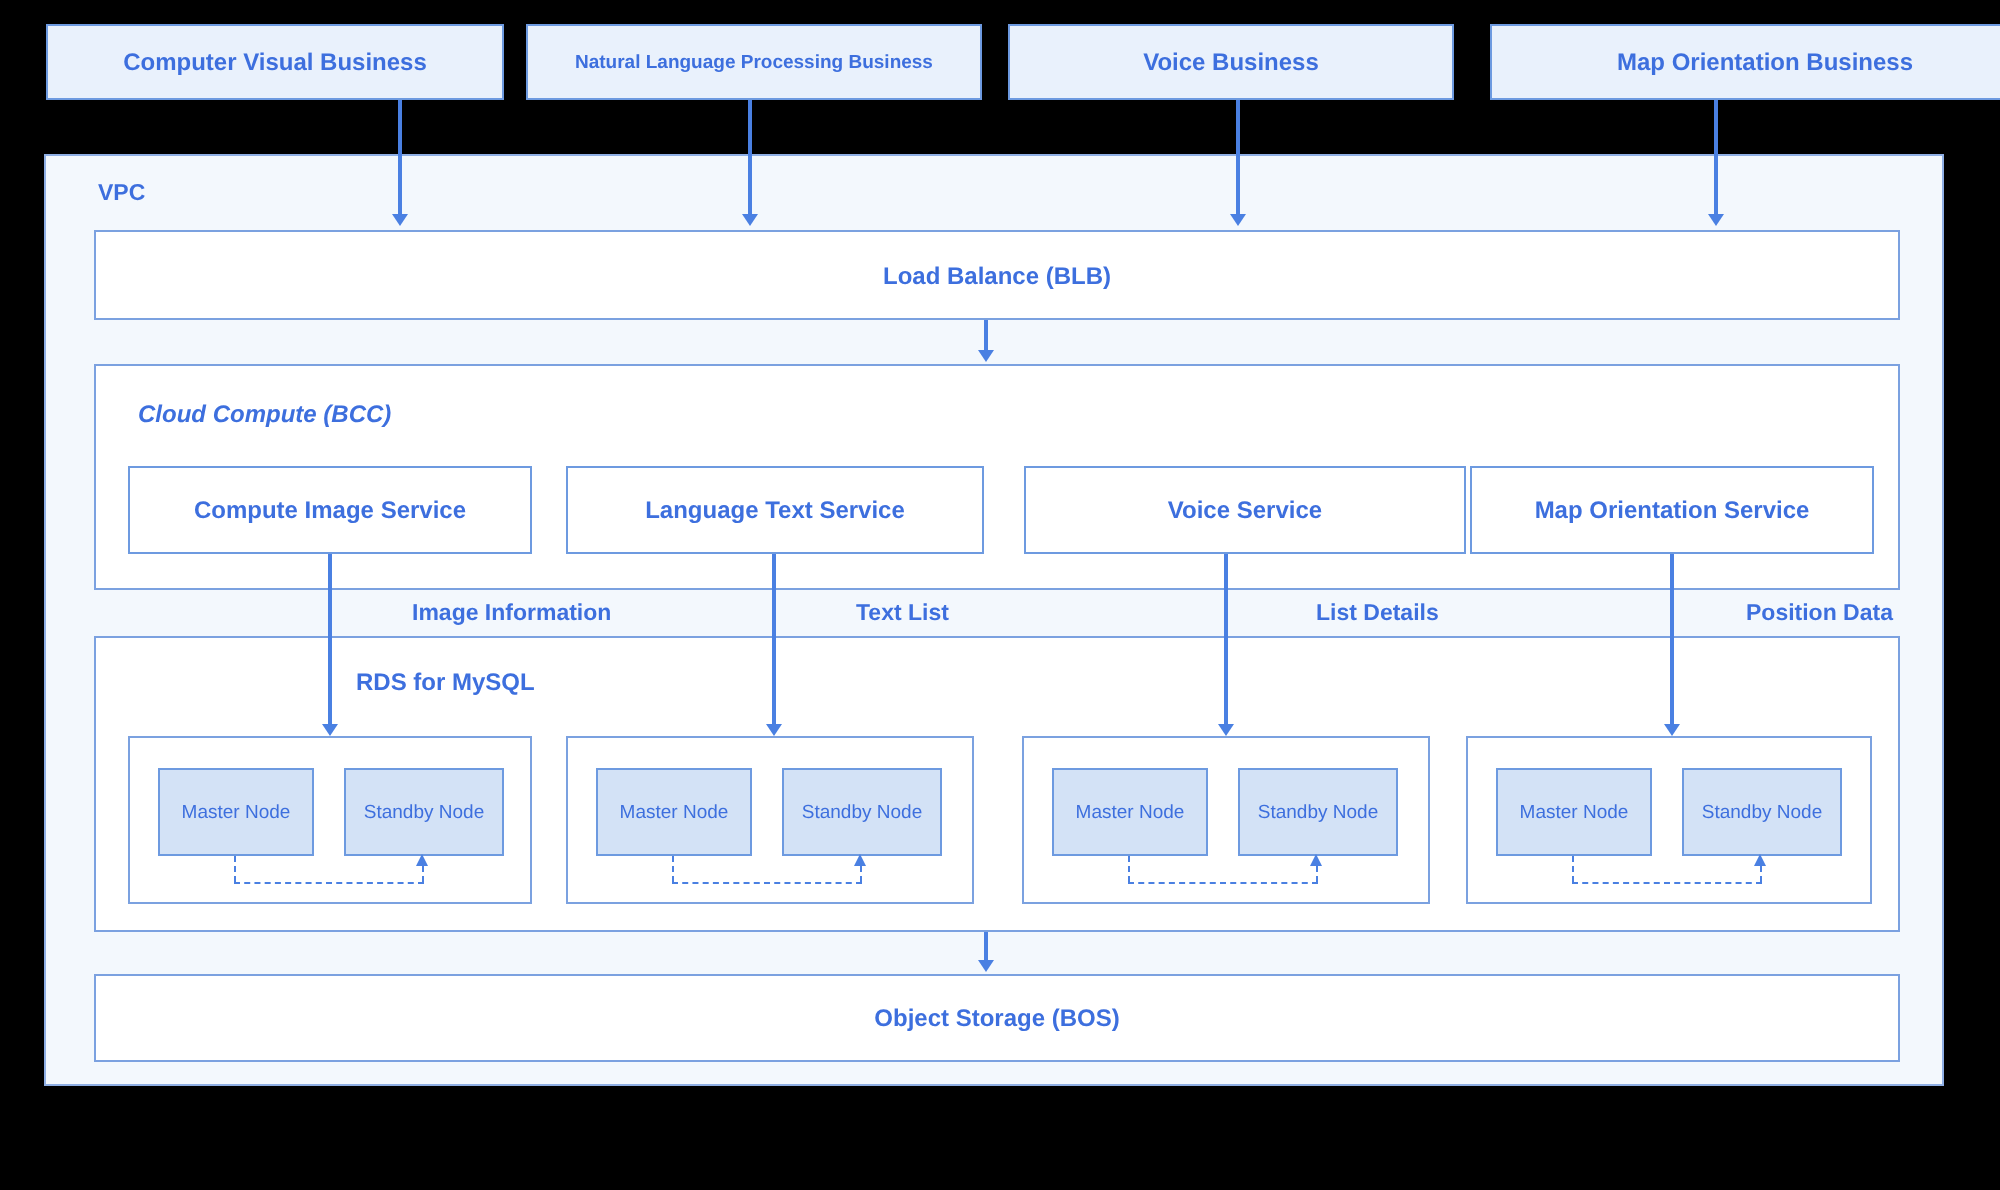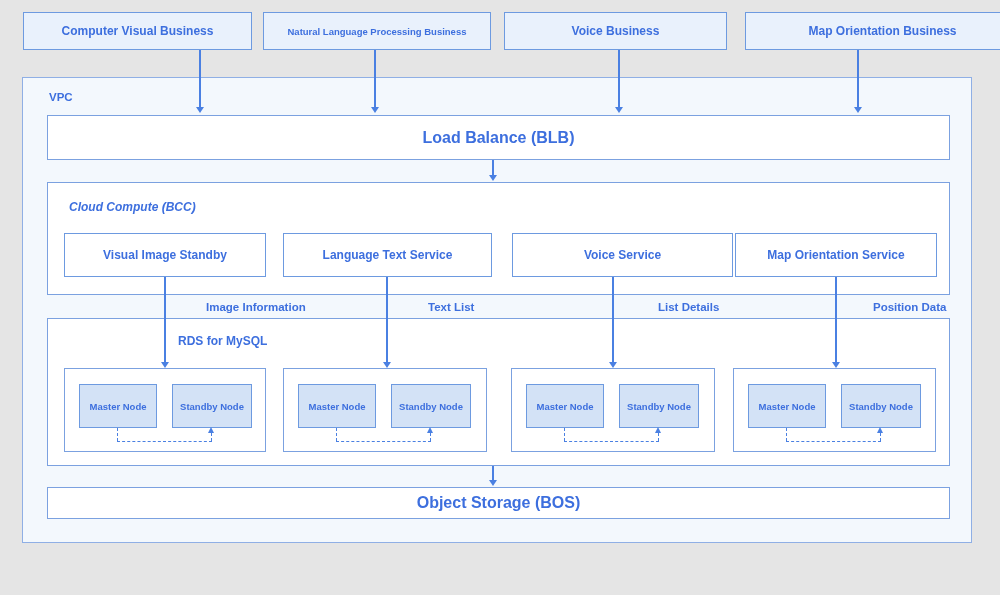--- a/index.html
+++ b/index.html
@@ -1,50 +1,50 @@
 <!DOCTYPE html>
 <html><head>
 <meta charset="utf-8">
 <style>
   html,body{margin:0;padding:0;background:#ffffff;}
   .canvas{
-    position:relative;width:1000px;height:595px;background:#e5e5e5;
+    position:relative;width:1000px;height:595px;background:#000000;
     font-family:"Liberation Sans","DejaVu Sans",sans-serif;
     color:#3d6fde;overflow:hidden;
   }
   .box{position:absolute;box-sizing:border-box;display:flex;align-items:center;justify-content:center;text-align:center;}
   .biz{
     border:1.5px solid #6d9ae0;background:#e9f1fc;
     top:12px;height:38px;font-size:12px;font-weight:bold;
   }
   .biz.small{font-size:9.5px;}
   .vpc{
     position:absolute;left:22px;top:77px;width:950px;height:466px;
     box-sizing:border-box;border:1.5px solid #8fafe5;background:#f3f8fd;
   }
   .vpc-label{position:absolute;left:26px;top:13px;font-size:11.5px;font-weight:bold;}
   .wide{
     left:47px;width:903px;border:1.5px solid #7ba1e0;background:#ffffff;
-    font-size:16px;font-weight:bold;
+    font-size:12px;font-weight:bold;
   }
   .container-label{position:absolute;font-size:12px;font-weight:bold;white-space:nowrap;}
   .svc{
     border:1.5px solid #6d9ae0;background:#ffffff;
     top:233px;height:44px;font-size:12px;font-weight:bold;
   }
   .flow-label{position:absolute;top:301px;font-size:11.5px;font-weight:bold;white-space:nowrap;margin-left:28px;}
   .group{
     position:absolute;top:368px;height:84px;box-sizing:border-box;
     border:1.5px solid #7ba1e0;background:#ffffff;
   }
   .node{
     position:absolute;top:15px;height:44px;box-sizing:border-box;
     border:1px solid #6d9ae0;background:#d3e2f6;
     display:flex;align-items:center;justify-content:center;
-    font-size:9.5px;font-weight:bold;text-align:center;
+    font-size:9.5px;font-weight:normal;text-align:center;
   }
   .node.master{left:14px;width:78px;}
   .node.standby{left:107px;width:80px;}
   
   .arrow-down{position:absolute;width:0;border-left:2px solid #4a80e2;}
   .arrow-down::after{
     content:"";position:absolute;left:-5px;bottom:-6px;width:0;height:0;
     border-left:4px solid transparent;border-right:4px solid transparent;
     border-top:6px solid #4a80e2;
   }
@@ -80,21 +80,21 @@
     <span class="vpc-label">VPC</span>
   </div>
 
   <div class="box wide" style="top:115px;height:45px;">
     <span>Load Balance (BLB)</span>
   </div>
 
   <div class="box wide" style="top:182px;height:113px;"></div>
   <span class="container-label" style="left:69px;top:200px;font-style:italic;">Cloud Compute (BCC)</span>
   <div class="box svc" style="left:64px;width:202px;">
-    <span>Visual Image Standby</span>
+    <span>Compute Image Service</span>
   </div>
   <div class="box svc" style="left:283px;width:209px;">
     <span>Language Text Service</span>
   </div>
   <div class="box svc" style="left:512px;width:221px;">
     <span>Voice Service</span>
   </div>
   <div class="box svc" style="left:735px;width:202px;">
     <span>Map Orientation Service</span>
   </div>
@@ -145,21 +145,21 @@
         <span>Master Node</span>
       </div>
     <div class="node standby">
         <span>Standby Node</span>
       </div>
     <div class="dash-v1"></div>
     <div class="dash-h"></div>
     <div class="dash-v2"></div>
   </div>
 
-  <div class="box wide" style="top:487px;height:32px;">
+  <div class="box wide" style="top:487px;height:44px;">
     <span>Object Storage (BOS)</span>
   </div>
 
   <div class="arrow-down" style="left:199px;top:50px;height:57px;"></div>
   <div class="arrow-down" style="left:374px;top:50px;height:57px;"></div>
   <div class="arrow-down" style="left:618px;top:50px;height:57px;"></div>
   <div class="arrow-down" style="left:857px;top:50px;height:57px;"></div>
 
   <div class="arrow-down" style="left:492px;top:160px;height:15px;"></div>
 

